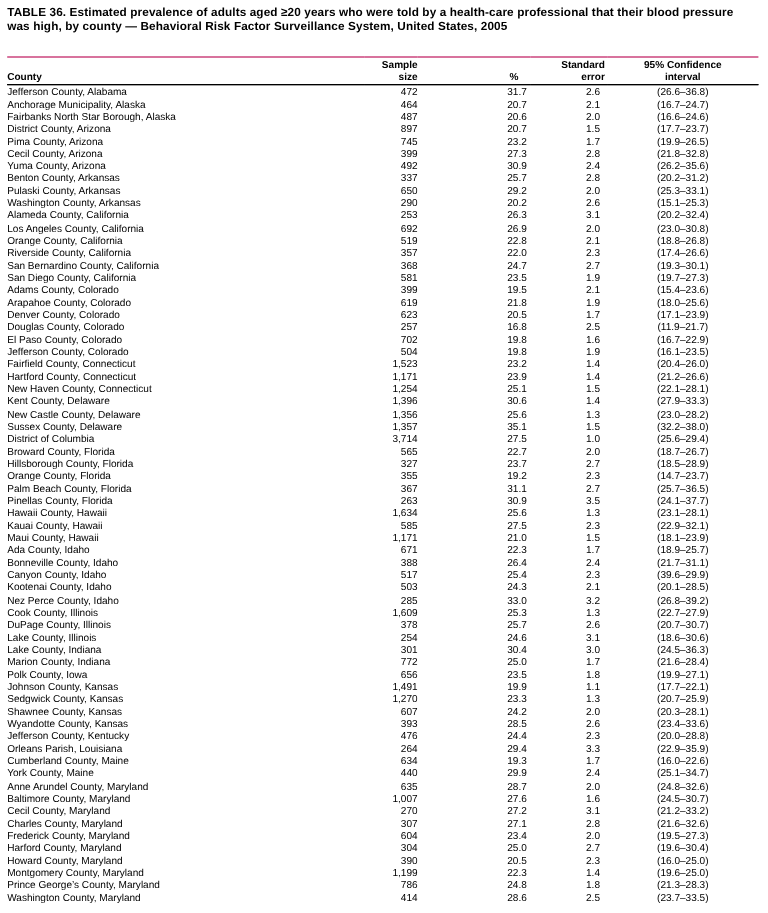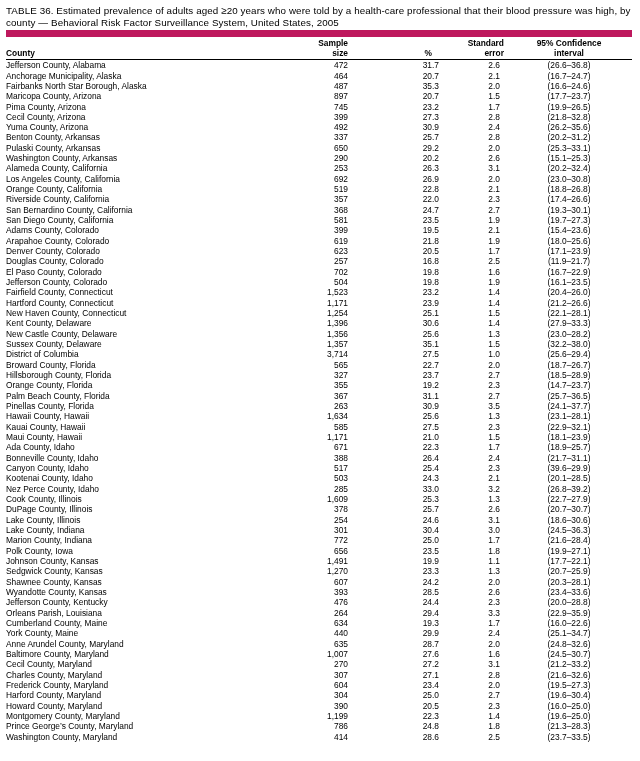--- a/index.html
+++ b/index.html
@@ -3,28 +3,28 @@
 <meta charset="utf-8">
 <style>
   html, body { margin: 0; padding: 0; background: #ffffff; }
   body {
     width: 640px; height: 761px; overflow: hidden;
     font-family: "Liberation Sans", "DejaVu Sans", sans-serif;
     color: #000;
   }
   .page { padding: 5px 8px 0 6px; }
   .title {
-    font-size: 9.8px; font-weight: normal; line-height: 11.5px;
-    margin-bottom: 2px; letter-spacing: 0.1px;
+    font-size: 9.8px; font-weight: bold; line-height: 11.5px;
+    margin-bottom: 19px; letter-spacing: 0.1px;
   }
   table { width: 100%; border-collapse: collapse; table-layout: fixed; }
   thead th {
     font-size: 8.4px; font-weight: bold; vertical-align: bottom;
     padding: 2px 0 1px 0;
-    border-top: 7px solid #be185d; border-bottom: 1px solid #000;
+    border-top: 1px solid #be185d; border-bottom: 1px solid #000;
     white-space: pre-line; line-height: 9.6px;
   }
   tbody td {
     font-size: 8.4px; line-height: 10.33px; padding: 0;
     white-space: nowrap; overflow: hidden;
   }
   .col-county { width: 298px; text-align: left; }
   .col-sample { width: 44px;  text-align: right; }
   .col-pct    { width: 84px;  text-align: right; }
   .col-se     { width: 62px;  text-align: right; }
@@ -63,26 +63,26 @@
         <tr>
           <td class="col-county">Anchorage Municipality, Alaska</td>
           <td class="col-sample">464</td>
           <td class="col-pct">20.7</td>
           <td class="col-se">2.1</td>
           <td class="col-ci">(16.7–24.7)</td>
         </tr>
         <tr>
           <td class="col-county">Fairbanks North Star Borough, Alaska</td>
           <td class="col-sample">487</td>
-          <td class="col-pct">35.3</td>
+          <td class="col-pct">20.6</td>
           <td class="col-se">2.0</td>
           <td class="col-ci">(16.6–24.6)</td>
         </tr>
         <tr>
-          <td class="col-county">Maricopa County, Arizona</td>
+          <td class="col-county">District County, Arizona</td>
           <td class="col-sample">897</td>
           <td class="col-pct">20.7</td>
           <td class="col-se">1.5</td>
           <td class="col-ci">(17.7–23.7)</td>
         </tr>
         <tr>
           <td class="col-county">Pima County, Arizona</td>
           <td class="col-sample">745</td>
           <td class="col-pct">23.2</td>
           <td class="col-se">1.7</td>

